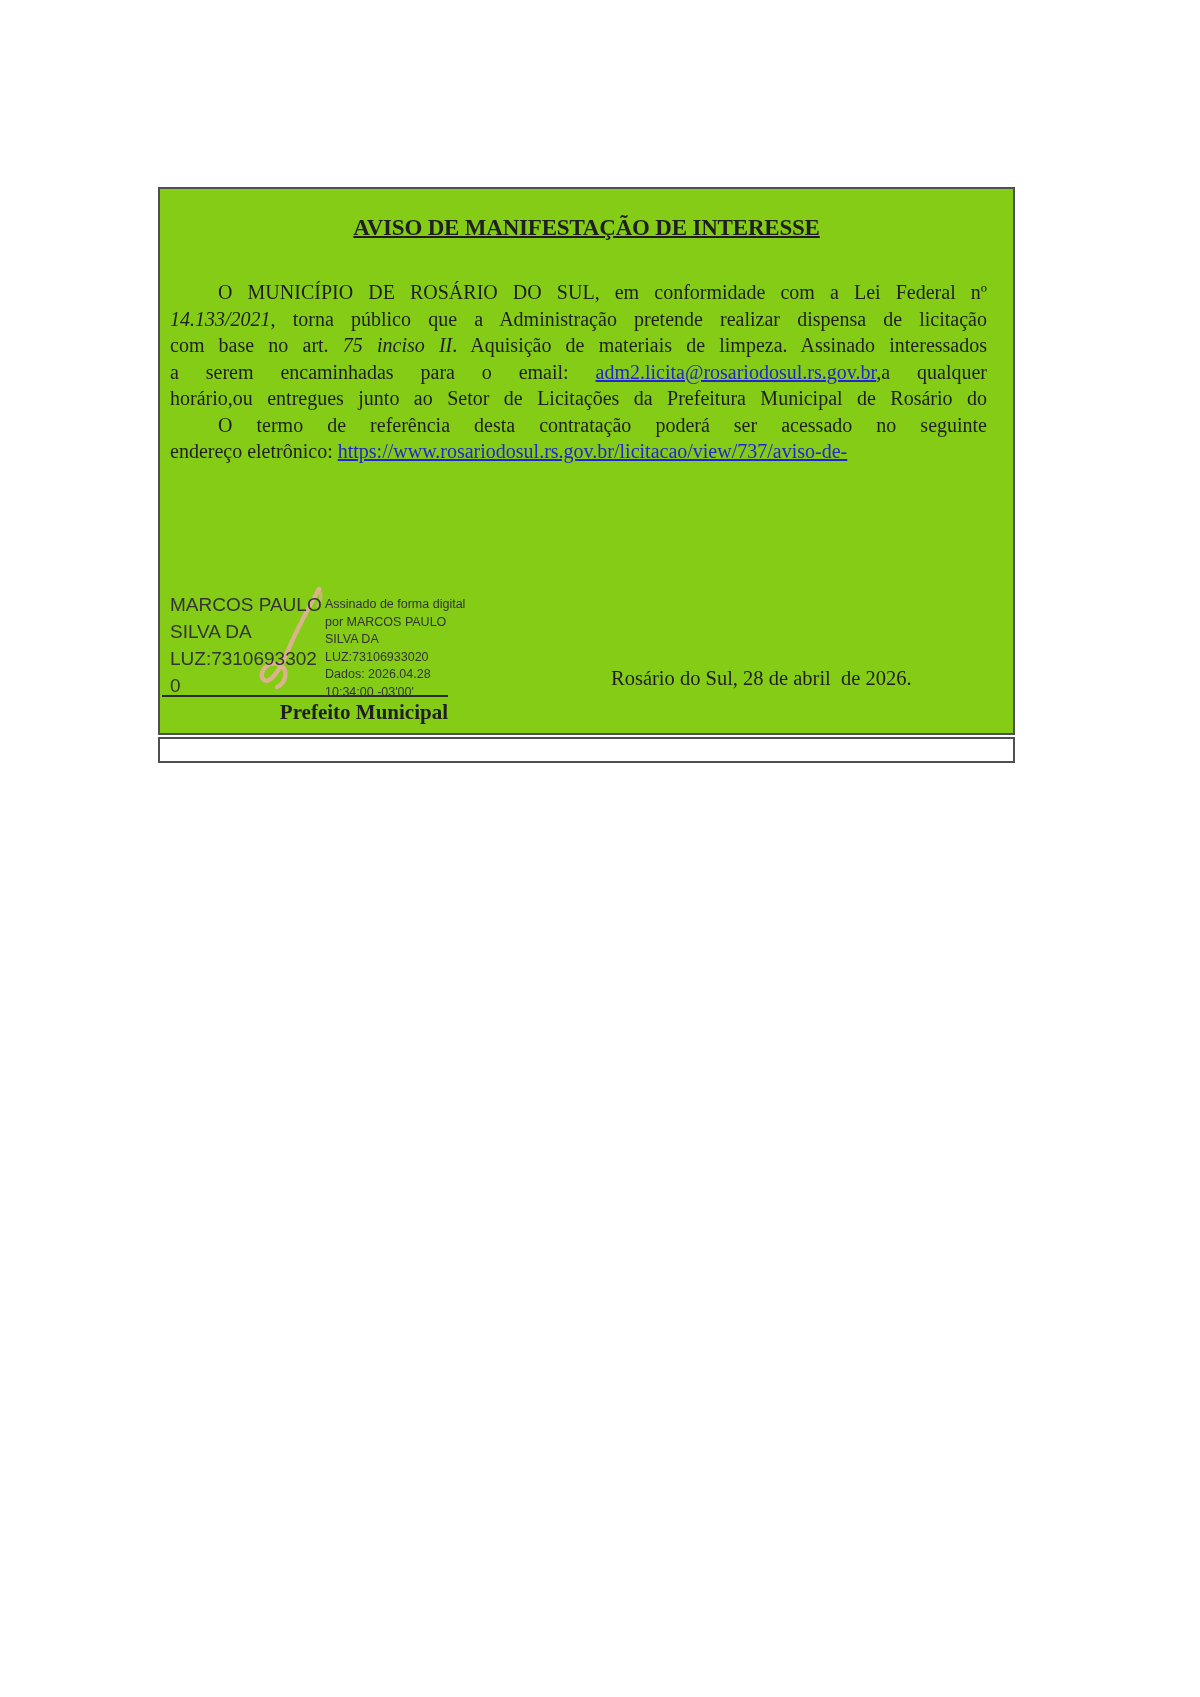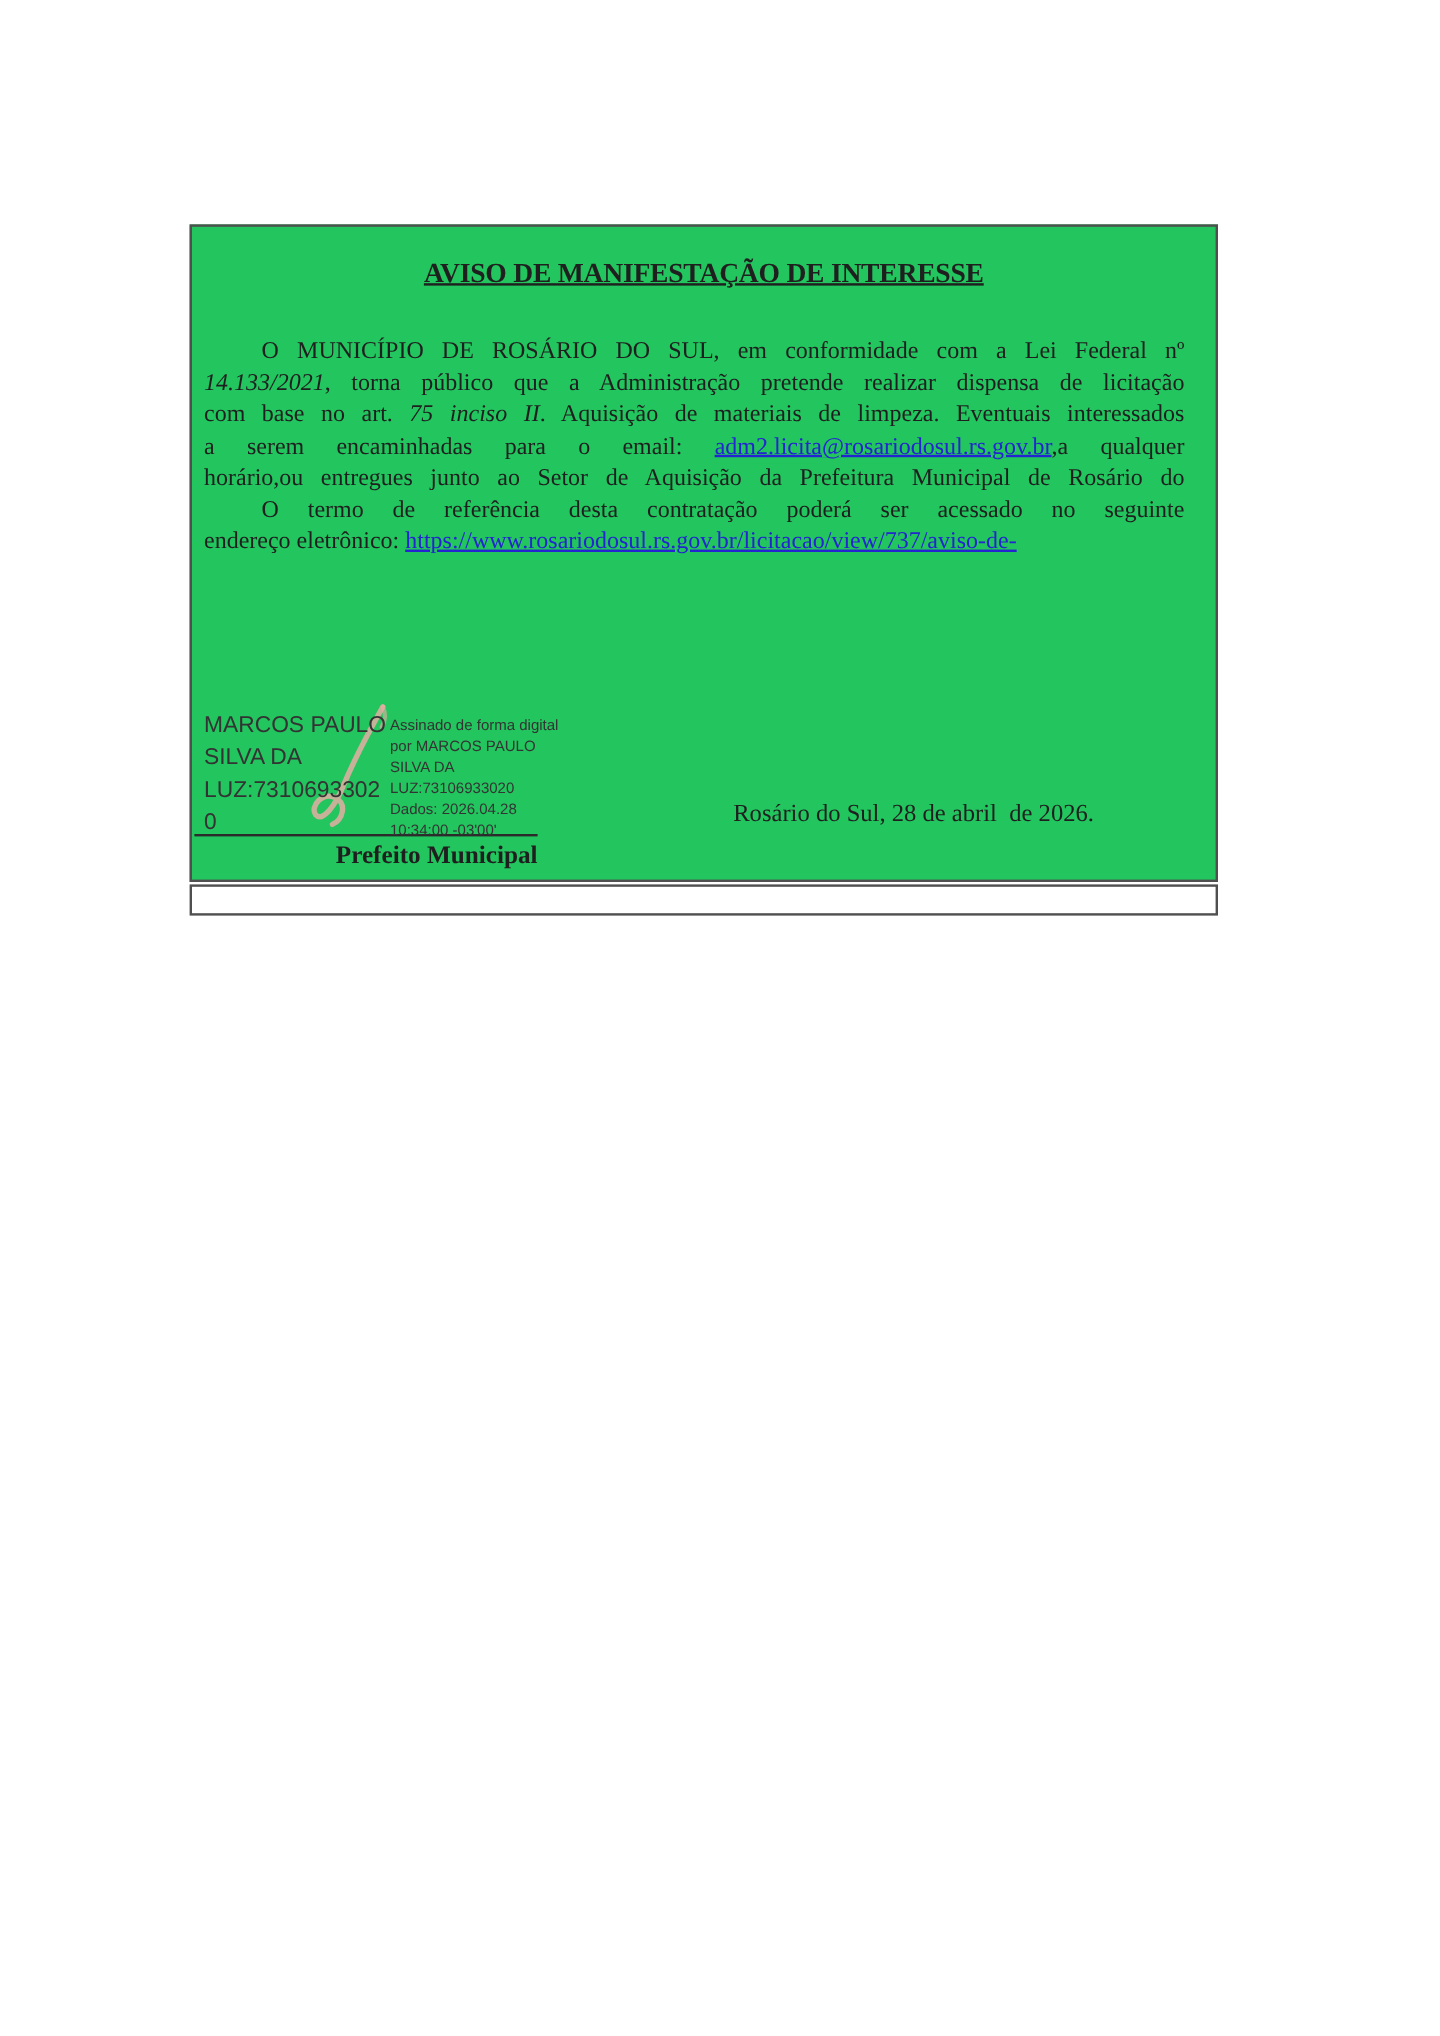--- a/index.html
+++ b/index.html
@@ -12,21 +12,21 @@
   *{margin:0;padding:0;box-sizing:border-box;}
   html,body{background:#ffffff;}
   body{
     width:1200px;height:1697px;position:relative;
     font-family:"Liberation Serif", serif;
     color:var(--text);
   }
   .doc-box{
     position:absolute;left:158px;top:187px;width:857px;height:548px;
     border:2px solid var(--border);
-    background:#22c55e;
+    background:#84cc16;
   }
   .footer-box{
     position:absolute;left:158px;top:737px;width:857px;height:26px;
     border:2px solid var(--border);
     background:#ffffff;
   }
   .title{
     position:absolute;left:0;right:0;top:26px;
     text-align:center;
     font-size:23px;font-weight:bold;
@@ -88,23 +88,23 @@
 </head>
 <body>
 
 <div class="doc-box">
 
   <div class="title">AVISO DE MANIFESTAÇÃO DE INTERESSE</div>
 
   <div class="body-para">
       <div class="line stretch indent"><span>O MUNICÍPIO DE ROSÁRIO DO SUL, em conformidade com a Lei Federal nº</span></div>
       <div class="line stretch"><span class="it">14.133/2021</span><span>, torna público que a Administração pretende realizar dispensa de licitação</span></div>
-      <div class="line stretch"><span>com base no art. </span><span class="it">75 inciso II</span><span>. Aquisição de materiais de limpeza. Eventuais interessados</span></div>
+      <div class="line stretch"><span>com base no art. </span><span class="it">75 inciso II</span><span>. Aquisição de materiais de limpeza. Assinado interessados</span></div>
       <div class="line stretch"><span>a serem encaminhadas para o email: </span><a class="link" href="#">adm2.licita@rosariodosul.rs.gov.br</a><span>,a qualquer</span></div>
-      <div class="line stretch"><span>horário,ou entregues junto ao Setor de Aquisição da Prefeitura Municipal de Rosário do</span></div>
+      <div class="line stretch"><span>horário,ou entregues junto ao Setor de Licitações da Prefeitura Municipal de Rosário do</span></div>
       <div class="line stretch indent"><span>O termo de referência desta contratação poderá ser acessado no seguinte</span></div>
       <div class="line"><span>endereço eletrônico: </span><a class="link" href="#">https://www.rosariodosul.rs.gov.br/licitacao/view/737/aviso-de-</a></div>
     </div>
 
   <svg class="sig-swirl" viewBox="0 0 82 108" aria-hidden="true">
     <path d="M 67 4 C 57 22, 43 48, 34 70 C 28 85, 17 101, 11 94 C 6 87, 17 74, 28 80 C 37 85, 34 98, 25 102" fill="none" stroke="var(--stamp_pink)" stroke-width="4.5" stroke-linecap="round" stroke-linejoin="round" opacity="0.8"></path>
     <path d="M 67 4 C 70 10, 69 16, 66 21" fill="none" stroke="var(--stamp_pink)" stroke-width="3.5" stroke-linecap="round" opacity="0.6"></path>
   </svg>
 
   <div class="sig-name">

